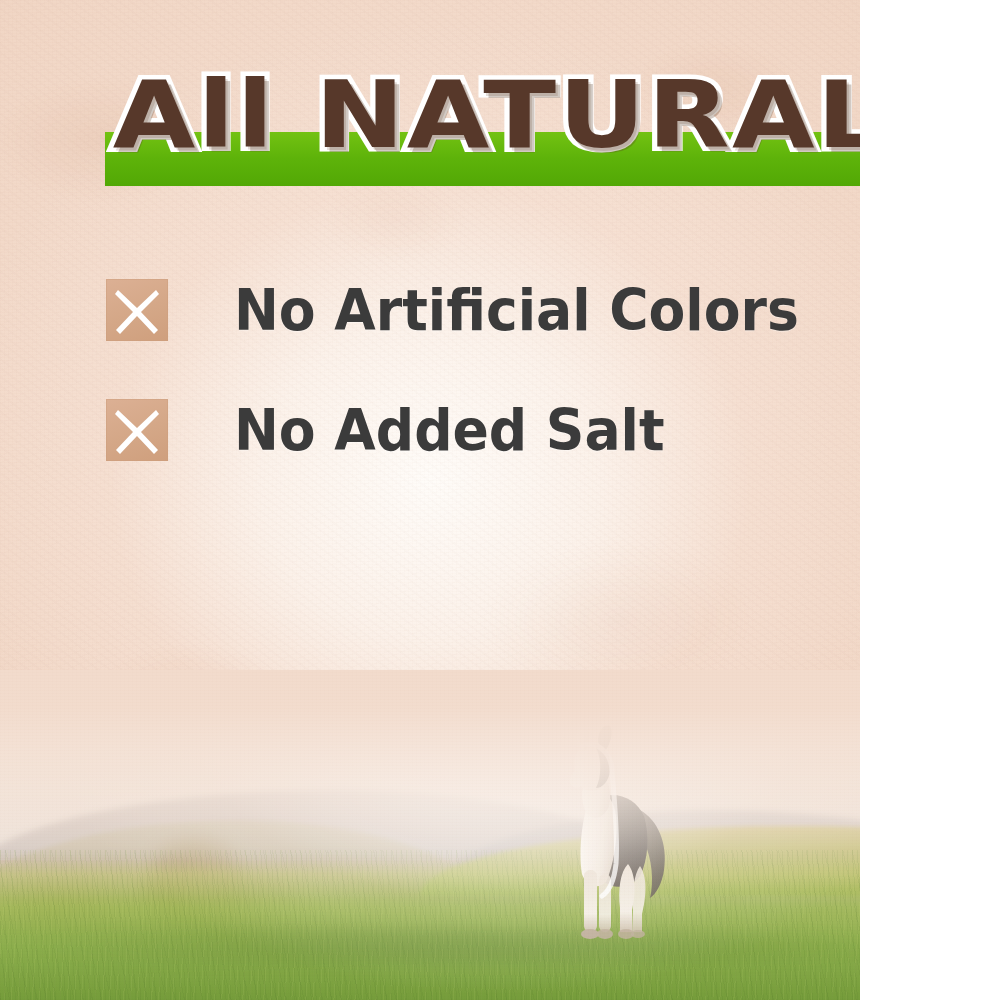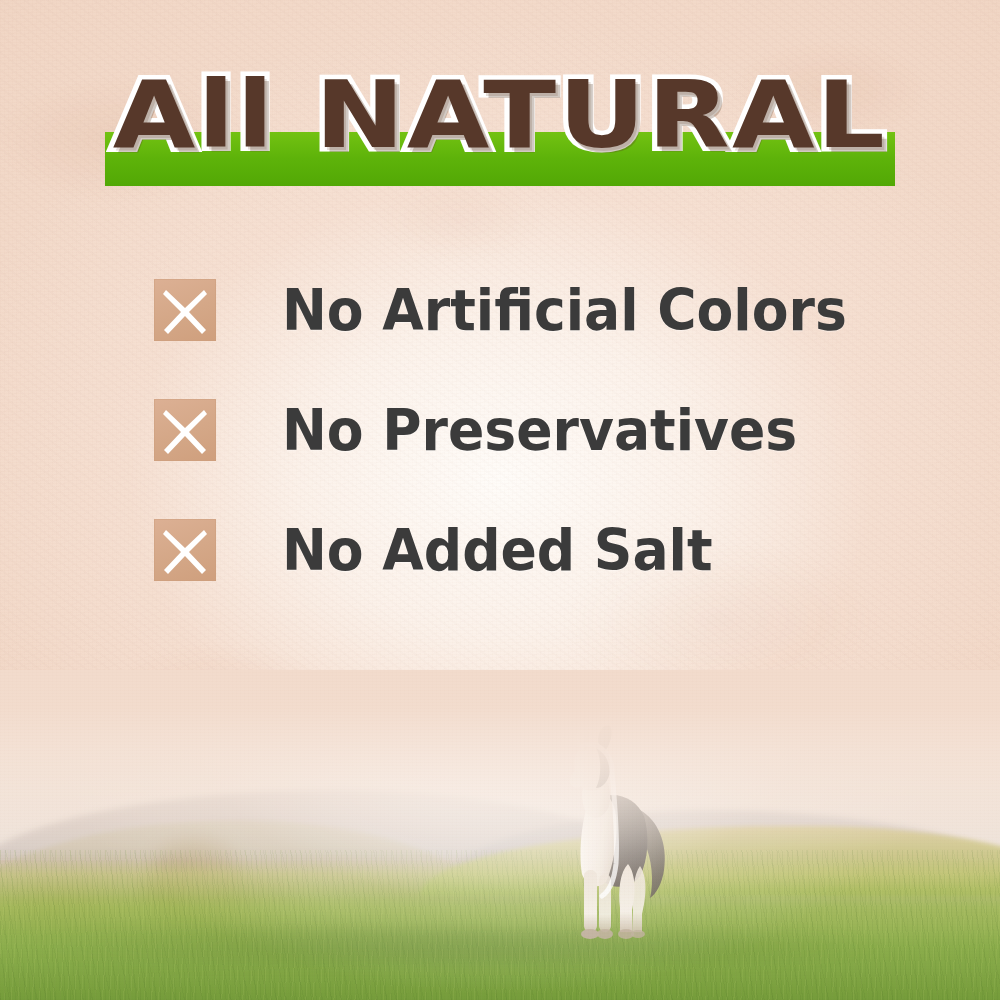--- a/index.html
+++ b/index.html
@@ -6,21 +6,21 @@
   * { margin:0; padding:0; box-sizing:border-box; }
   html,body{ background:#ffffff; }
   body{
     width:1000px; height:1000px; overflow:hidden;
     font-family:"Liberation Sans", sans-serif;
   }
 
   
   .poster{
     position:relative;
-    width:1000px; height:1000px;
+    width:860px; height:1000px;
     overflow:hidden;
     background:#f0d6c4;
   }
 
   
   .paper-base{
     position:absolute; inset:0;
     background:
       radial-gradient(ellipse 58% 46% at 50% 48%,
          rgba(255,253,250,0.97) 0%,
@@ -74,21 +74,21 @@
     paint-order:stroke fill;
     text-shadow:
        4px 5px 0 rgba(90,60,40,.28),
        2px 3px 0 rgba(120,85,60,.20);
     white-space:nowrap;
     user-select:none;
   }
 
   
   .checklist{
-    position:absolute; left:0; top:250px; width:1000px;padding-left:48px;
+    position:absolute; left:0; top:250px; width:1000px;
   }
   .check-row{
     position:relative;
     height:120px;
     display:flex; align-items:center;
     padding-left:106px;
   }
   .xbox{
     flex:0 0 auto;
     position:relative;
@@ -260,28 +260,20 @@
     <div class="check-row">
       <div class="xbox">
         <svg viewBox="0 0 62 62" aria-hidden="true">
           <path d="M12 11 L31 29 L50 11 L53 15 L35 33 L52 51 L48 55 L31 37 L14 55 L10 51 L27 33 L9 15 Z" fill="#ffffff"></path>
         </svg>
       </div>
       <div class="check-label">No Artificial Colors</div>
     </div>
 
 
-    <div class="check-row">
-      <div class="xbox">
-        <svg viewBox="0 0 62 62" aria-hidden="true">
-          <path d="M12 11 L31 29 L50 11 L53 15 L35 33 L52 51 L48 55 L31 37 L14 55 L10 51 L27 33 L9 15 Z" fill="#ffffff"></path>
-        </svg>
-      </div>
-      <div class="check-label">No Preservatives</div>
-    </div>
 
     <div class="check-row">
       <div class="xbox">
         <svg viewBox="0 0 62 62" aria-hidden="true">
           <path d="M12 11 L31 29 L50 11 L53 15 L35 33 L52 51 L48 55 L31 37 L14 55 L10 51 L27 33 L9 15 Z" fill="#ffffff"></path>
         </svg>
       </div>
       <div class="check-label">No Added Salt</div>
     </div>
 

